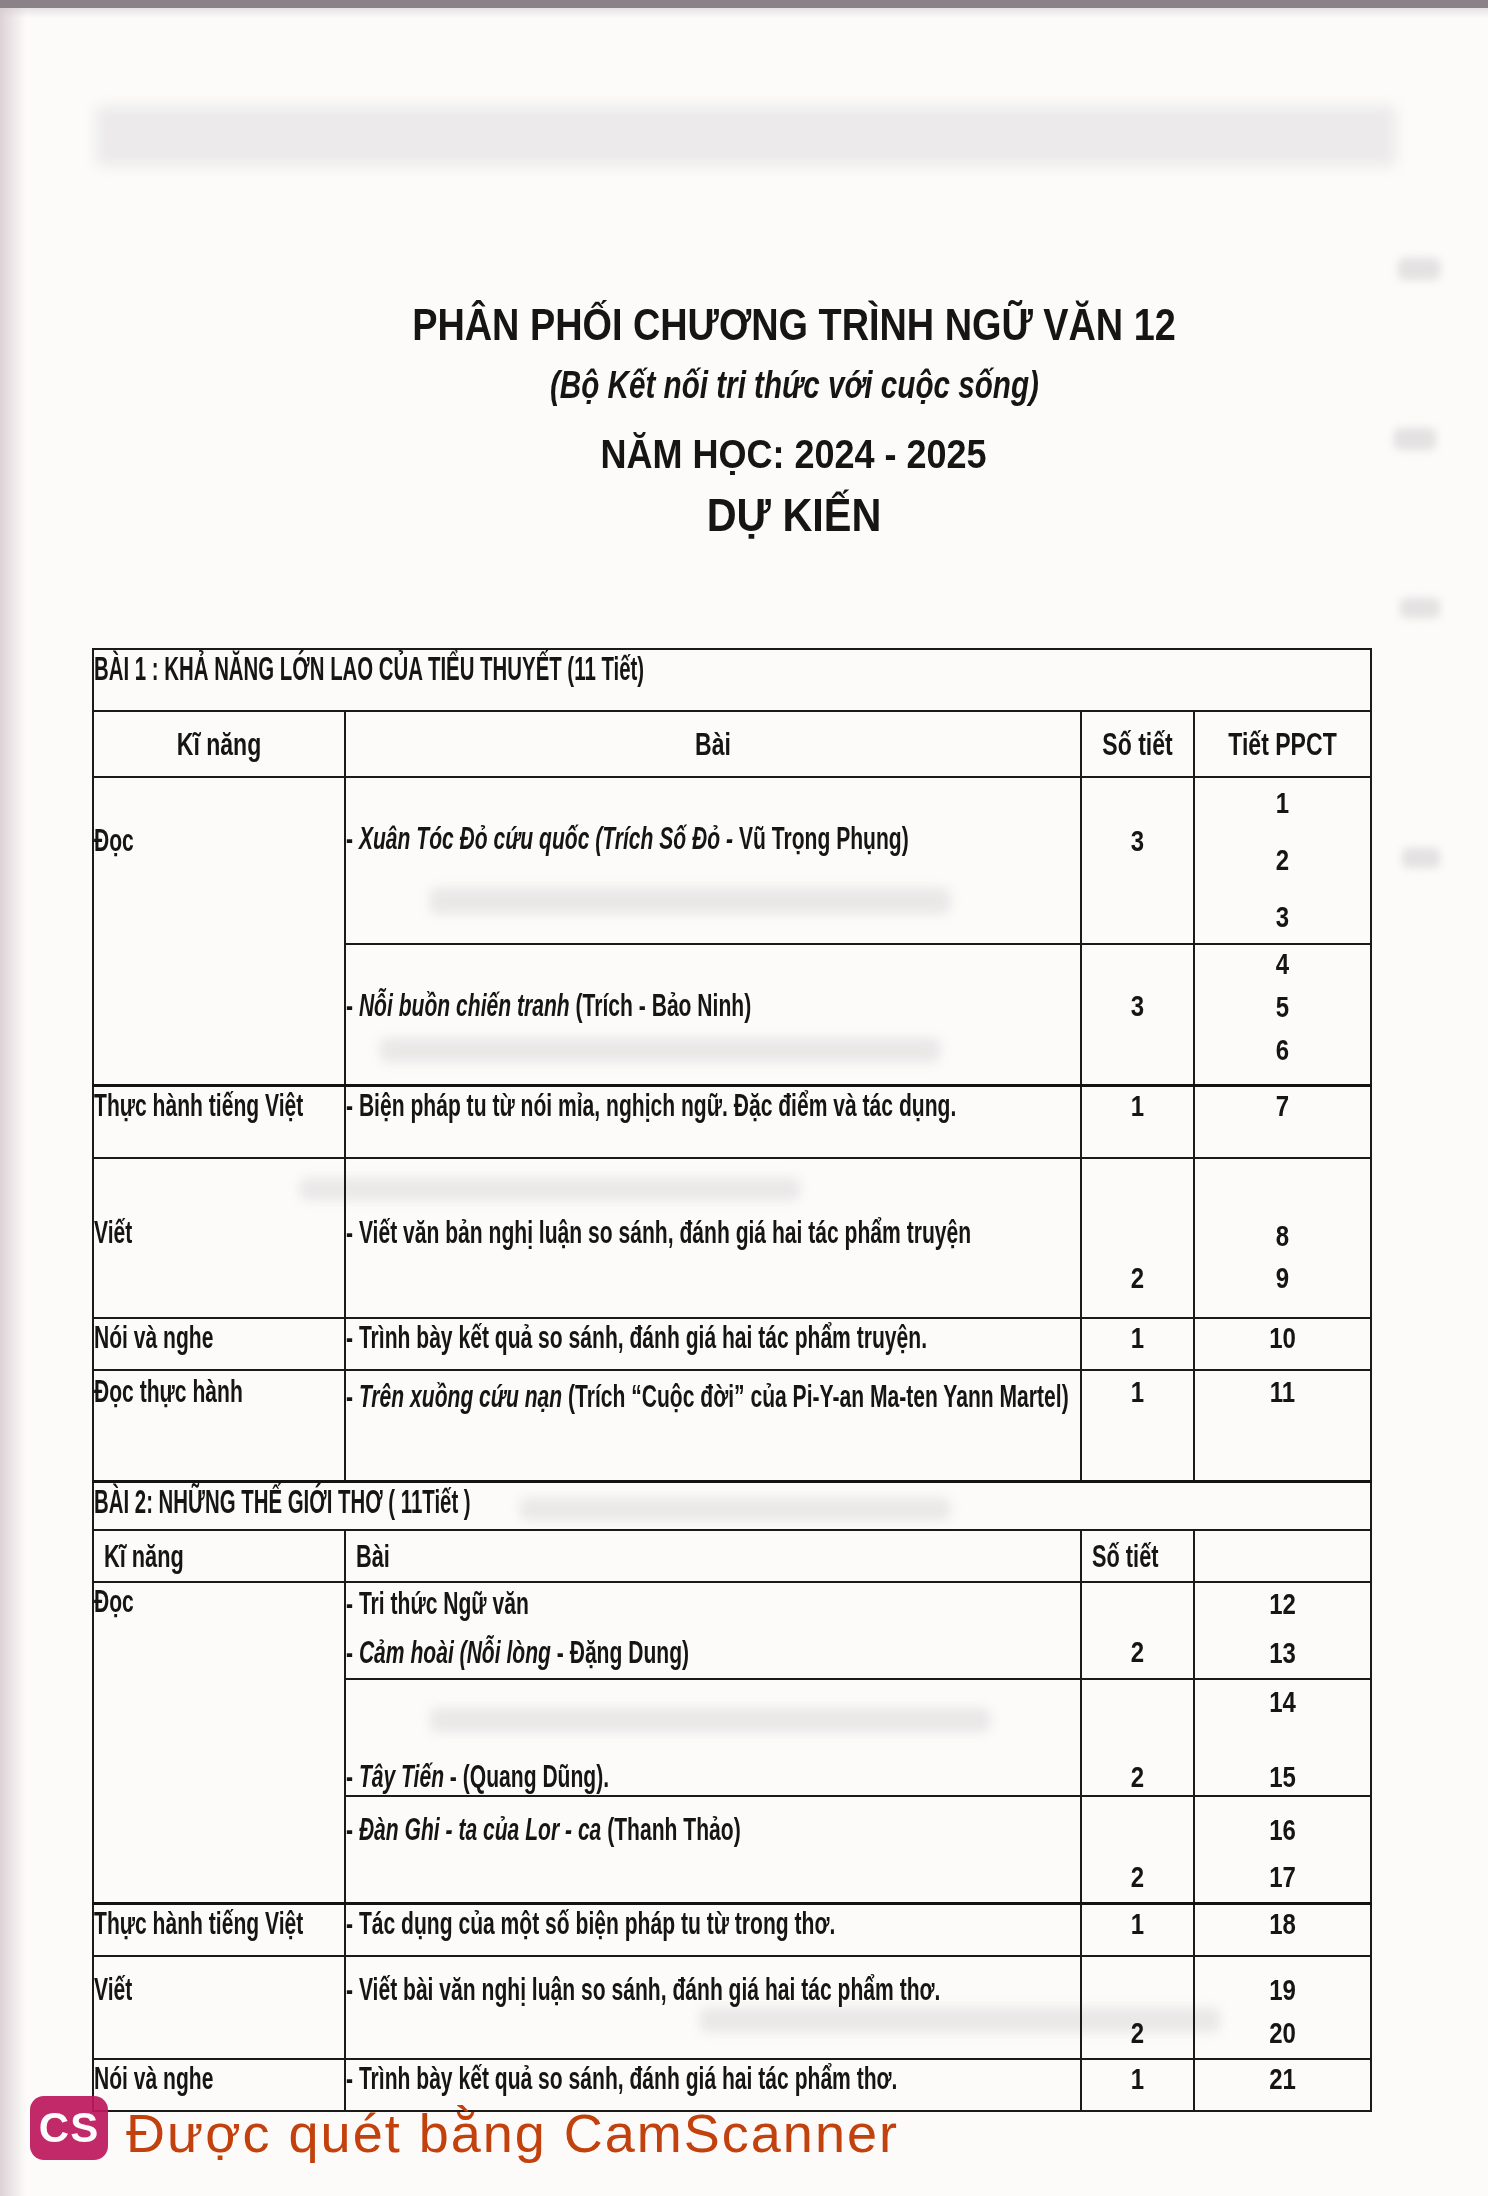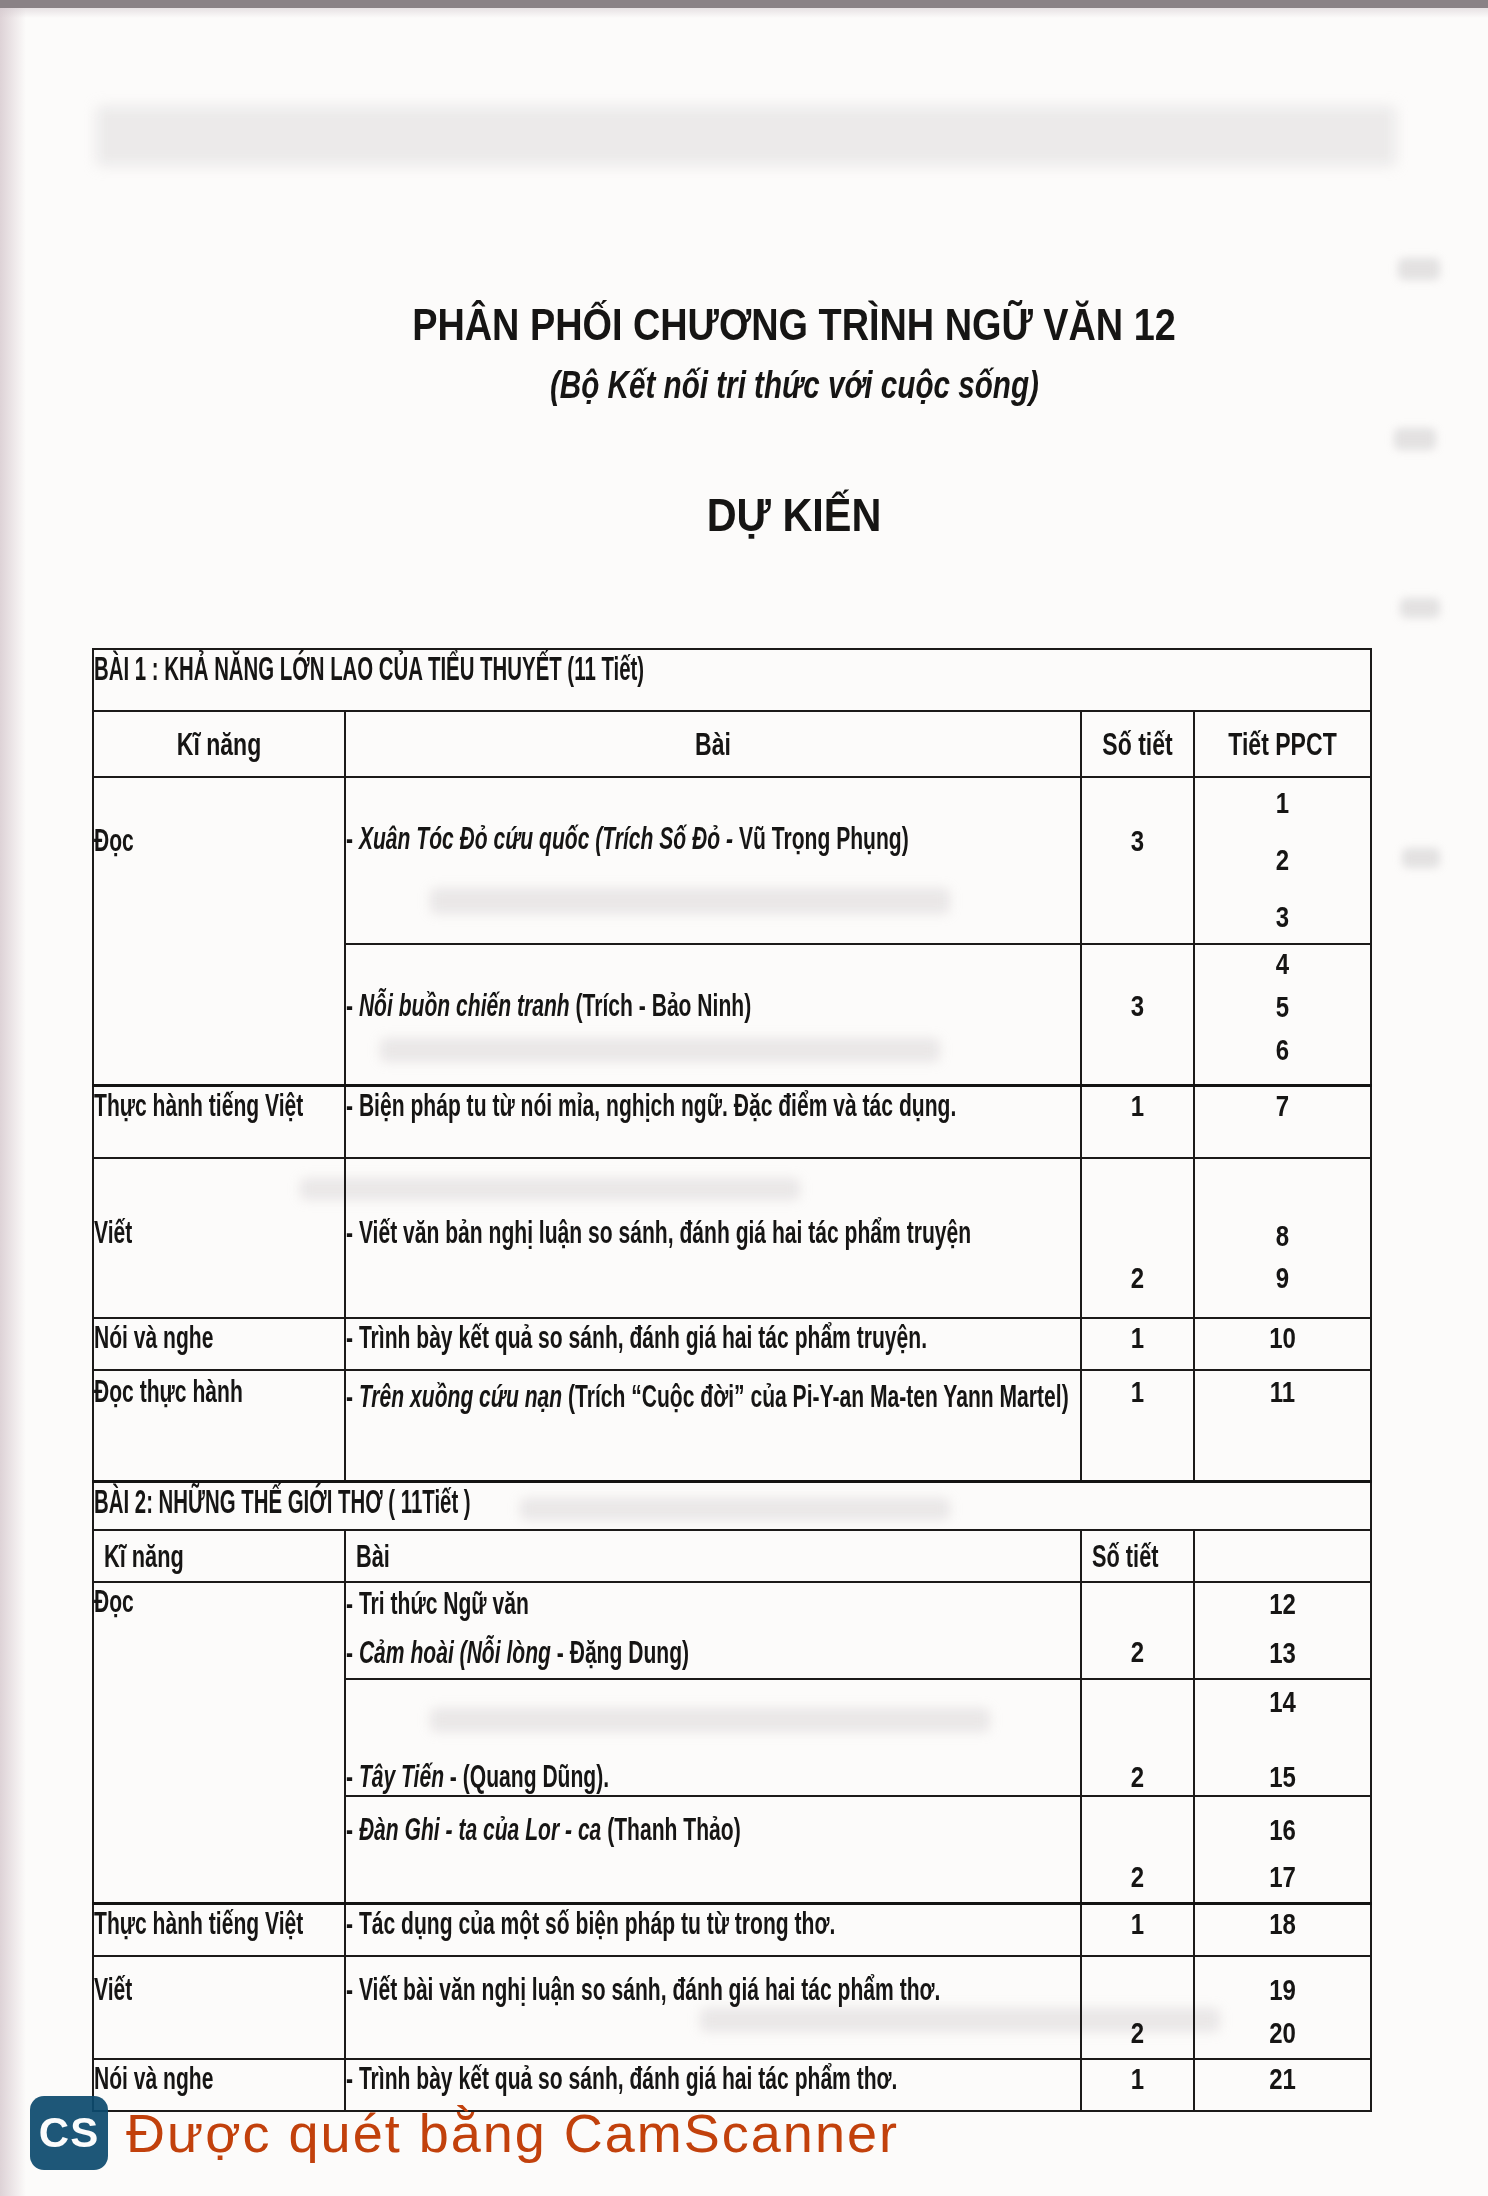--- a/index.html
+++ b/index.html
@@ -40,21 +40,21 @@
   .hc .cnum,.hl .ctext{font-size:32px;}
   .ctext{display:block;width:147%;transform:scaleX(.68);transform-origin:left top;text-align:left;}
   .cell-pad{padding-left:12px;box-sizing:border-box;}
   .cnum{display:block;transform:scaleX(.8);transform-origin:center top;text-align:center;font-size:30px;}
   td.ctr{text-align:center;}
   td.mid{vertical-align:middle;}
   .it{font-style:italic;}
   .lh48{line-height:48px;}
   
   .wm{position:absolute;z-index:10;}
-  .cs-logo{left:30px;top:2088px;width:78px;height:74px;background:#0c4a6e;opacity:.92;
+  .cs-logo{left:30px;top:2088px;width:78px;height:64px;background:#be185d;opacity:.92;
     border-radius:14px;display:flex;align-items:center;justify-content:center;}
   .cs-logo span{color:#fdfdfd;font-size:42px;font-weight:700;letter-spacing:1px;}
   .wm-text{left:126px;top:2094px;color:#c2410c;font-weight:400;font-size:54px;letter-spacing:2px;white-space:nowrap;}
 </style>
 </head>
 <body>
 
 <div class="page">
 
   <div class="edge-left"></div>
@@ -66,20 +66,21 @@
   <div class="ghost" style="left:520px;top:1490px;width:430px;height:22px;"></div>
   <div class="ghost" style="left:430px;top:1700px;width:560px;height:24px;"></div>
   <div class="ghost" style="left:700px;top:2000px;width:520px;height:24px;"></div>
   <div class="ghost num" style="left:1398px;top:250px;width:42px;height:22px;"></div>
   <div class="ghost num" style="left:1394px;top:420px;width:42px;height:22px;"></div>
   <div class="ghost num" style="left:1400px;top:590px;width:40px;height:20px;"></div>
   <div class="ghost num" style="left:1402px;top:840px;width:38px;height:20px;"></div>
 
   <div class="t-line t1"><span>PHÂN PHỐI CHƯƠNG TRÌNH NGỮ VĂN 12</span></div>
   <div class="t-line t2"><span>(Bộ Kết nối tri thức với cuộc sống)</span></div>
+  <div class="t-line t3"><span>NĂM HỌC: 2024 - 2025</span></div>
   <div class="t-line t4"><span>DỰ KIẾN</span></div>
 
   <table class="ppct">
     <colgroup>
         <col style="width:252px">
         <col style="width:736px">
         <col style="width:113px">
         <col style="width:177px">
       </colgroup>
 

